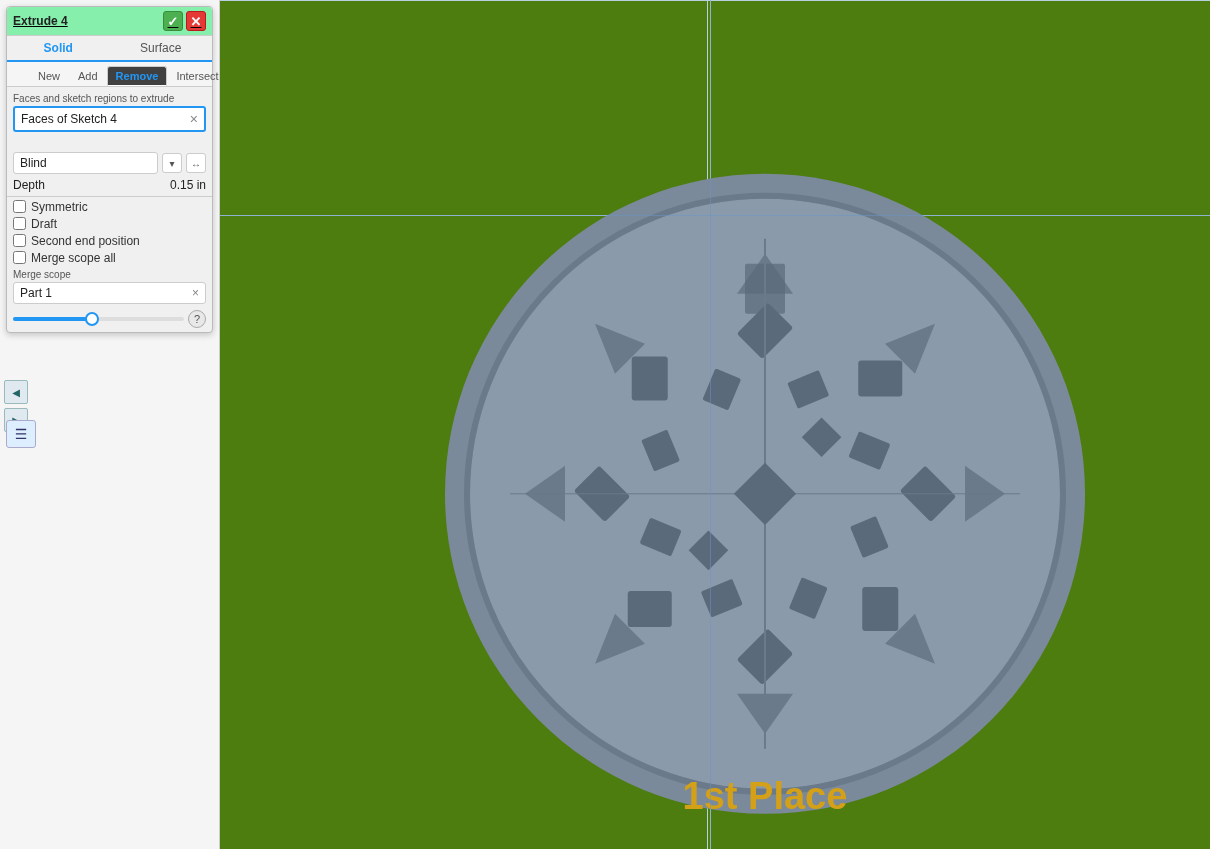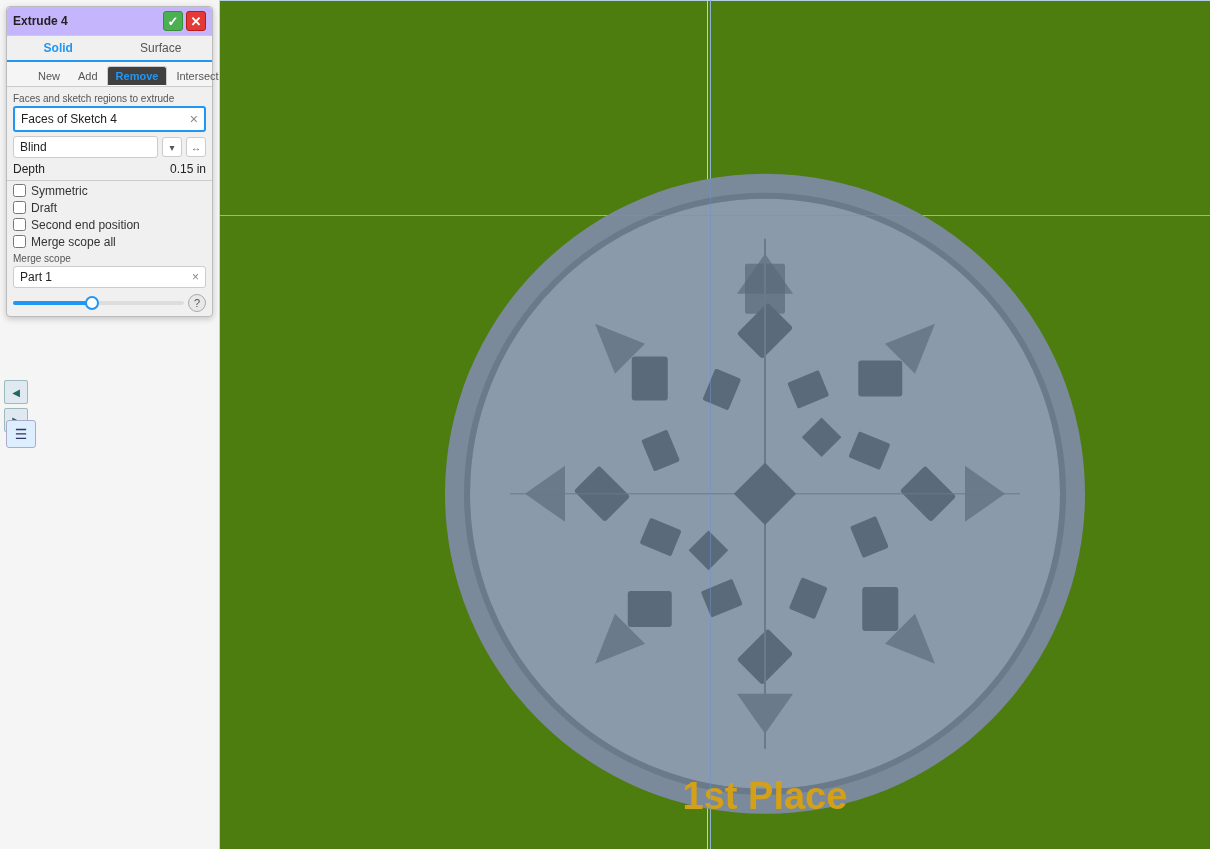--- a/index.html
+++ b/index.html
@@ -32,23 +32,24 @@
       margin: 6px;
       padding: 0;
       box-shadow: 0 2px 6px rgba(0,0,0,0.2);
     }
 
     .extrude-header {
       display: flex;
       align-items: center;
       justify-content: space-between;
       padding: 4px 6px;
-      background: #c4b5fd;
+      background: #86efac;
       border-bottom: 1px solid #ccc;
       border-radius: 4px 4px 0 0;
+      text-decoration: underline;
     }
 
     .extrude-title {
       font-weight: 600;
       font-size: 12px;
       color: #222;
     }
 
     .header-buttons {
       display: flex;
@@ -129,21 +130,21 @@
     .op-tab.active {
       background: #404040;
       border-color: #ccc;
       border-bottom-color: #fff;
       color: #2196f3;
       font-weight: 600;
     }
 
     
     .faces-section {
-      margin: 6px 6px 4px;
+      margin: 6px 6px 20px;
     }
 
     .faces-label {
       font-size: 10px;
       color: #555;
       margin-bottom: 2px;
     }
 
     .faces-input {
       display: flex;

